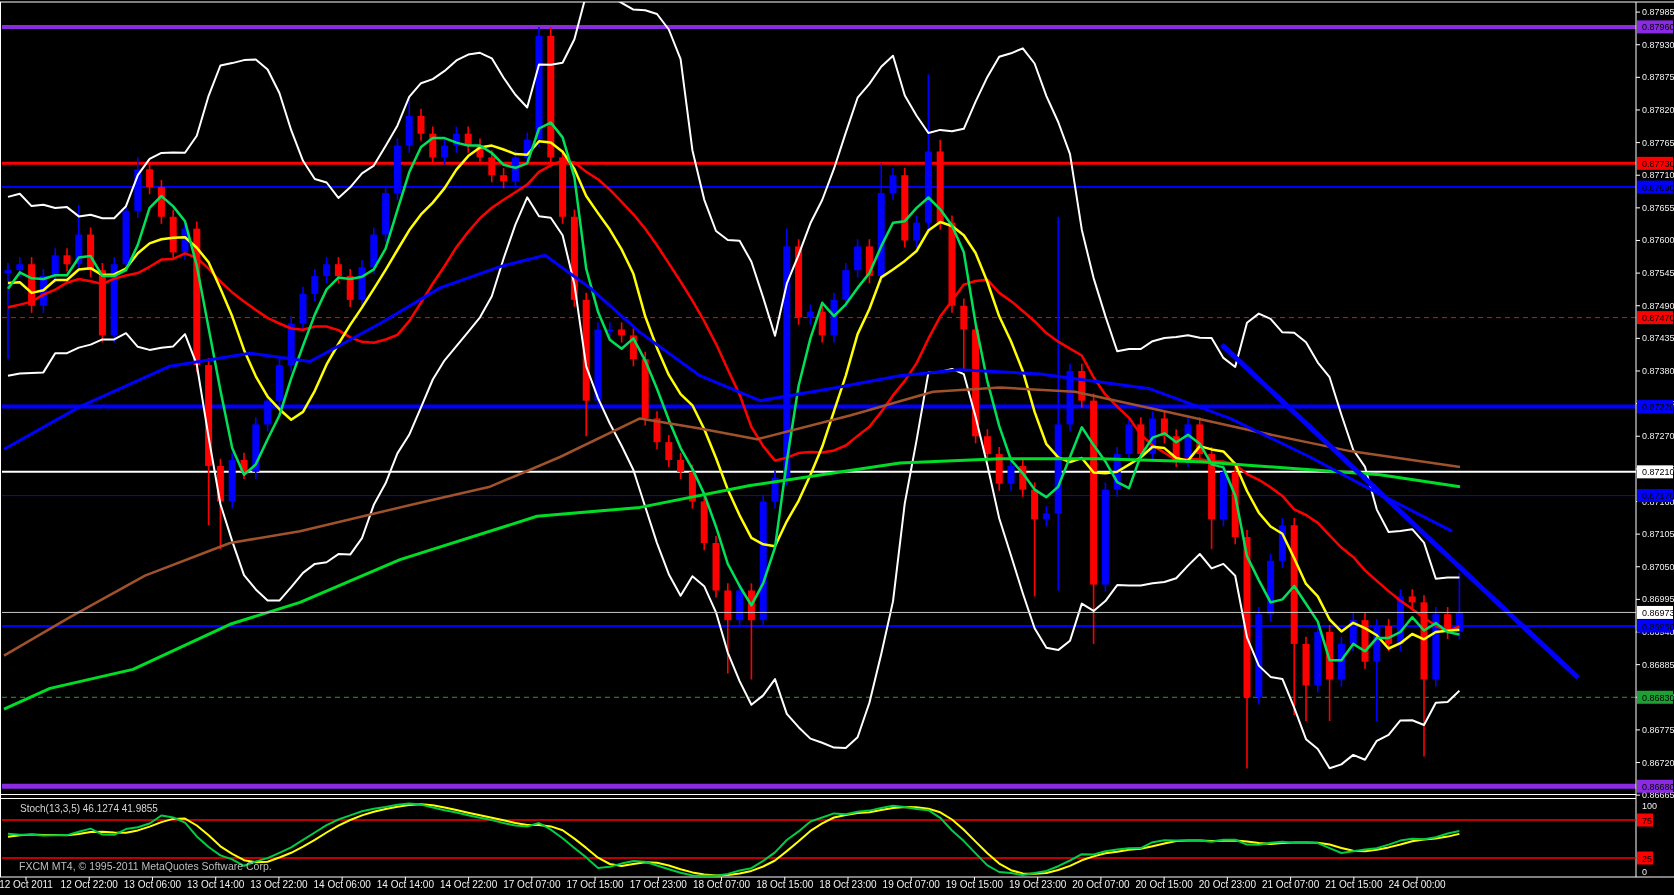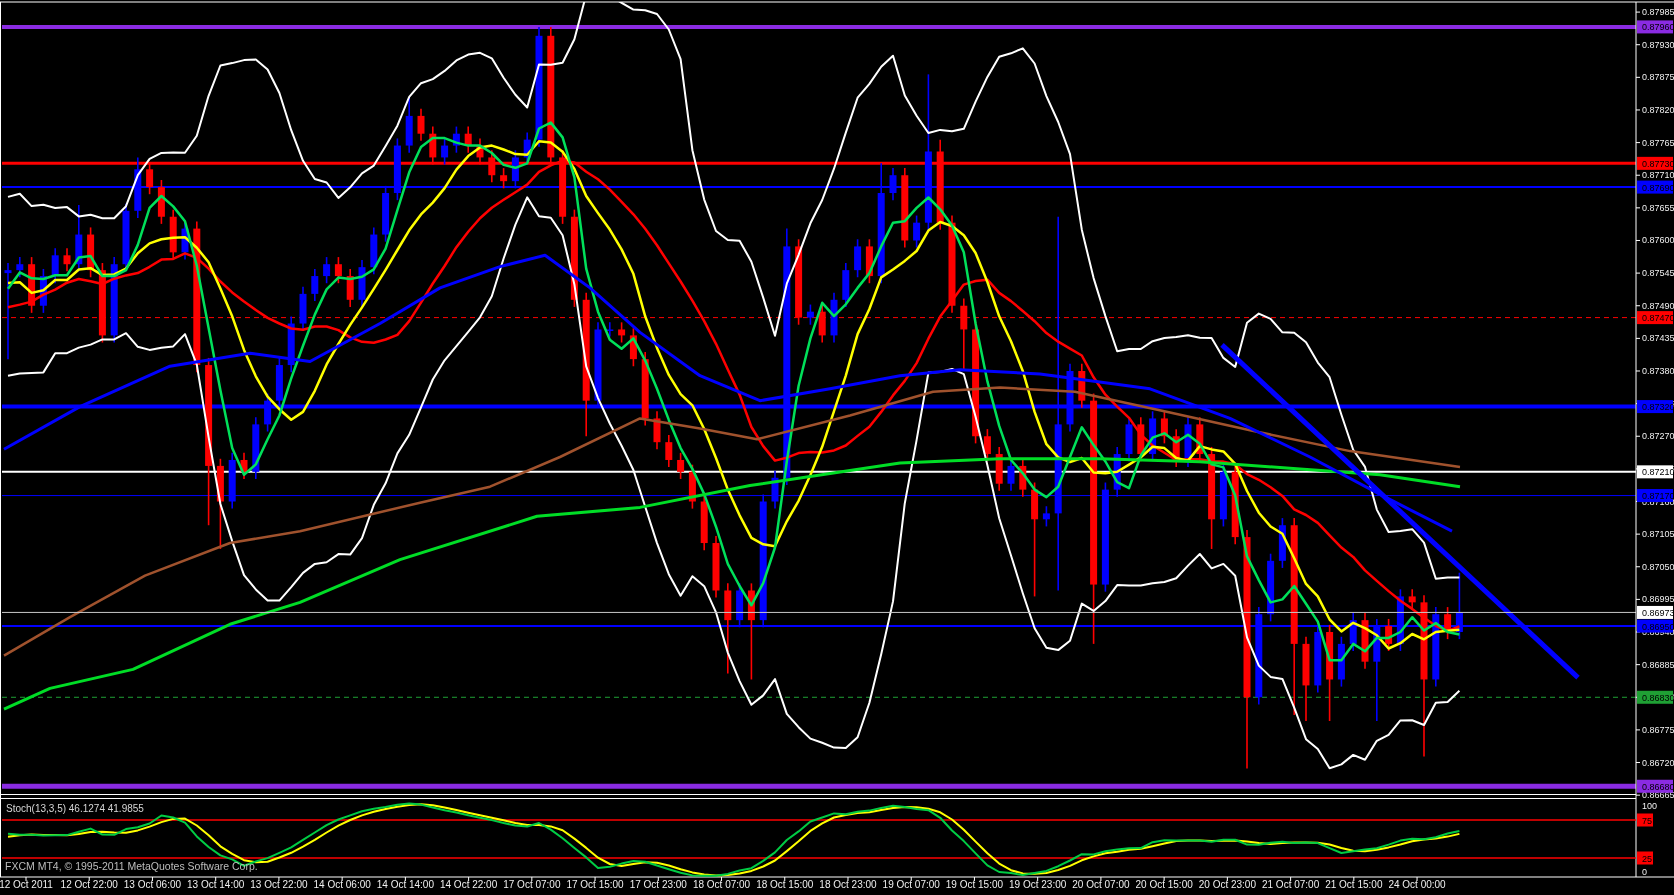--- a/index.html
+++ b/index.html
@@ -1,19 +1,19 @@
 <!DOCTYPE html>
 <html><head>
 <meta charset="utf-8">
 <style>
   html,body{margin:0;padding:0;background:#000;width:1674px;height:895px;overflow:hidden;
     font-family:"Liberation Sans", sans-serif;}
   #wrap{position:relative;width:1574px;height:895px;background:#0369a1;}
   svg{position:absolute;left:0;top:0;}
-  .ovl{position:absolute;color:#D6D6D6;font-size:10px;white-space:nowrap;}
+  .ovl{position:absolute;color:#D6D6D6;font-size:10px;white-space:nowrap;margin-left:14px;}
   #stoch-label{left:6px;top:803px;}
   #copyright{left:5px;top:860px;color:#BDBDBD;font-size:10.5px;}
   text{font-family:"Liberation Sans", sans-serif;}
 </style>
 </head>
 <body>
 
 <div id="wrap">
   <svg id="chart" width="1674" height="895">
       <defs>

